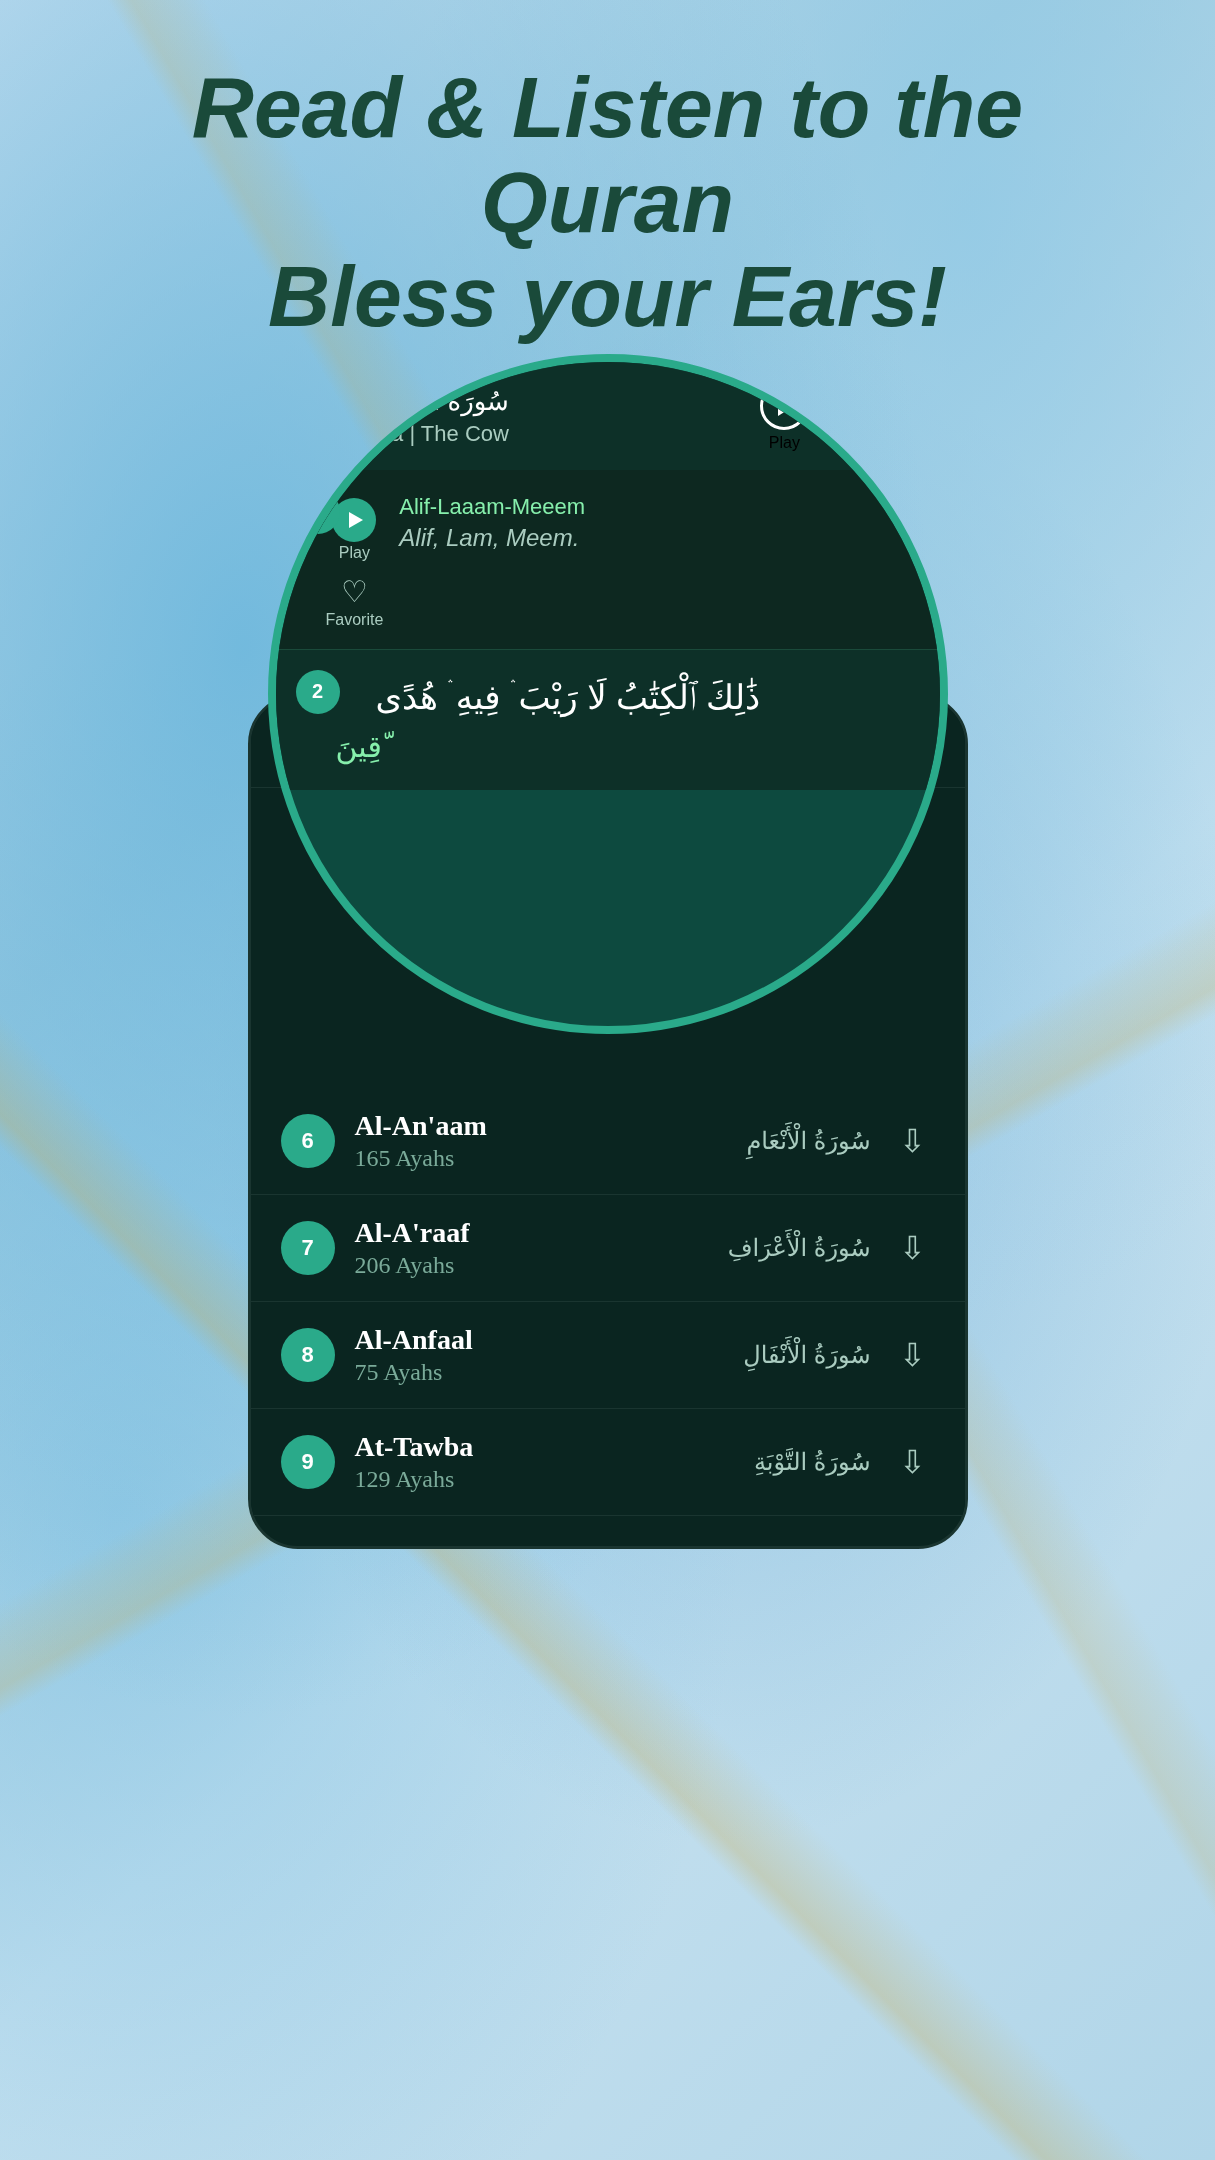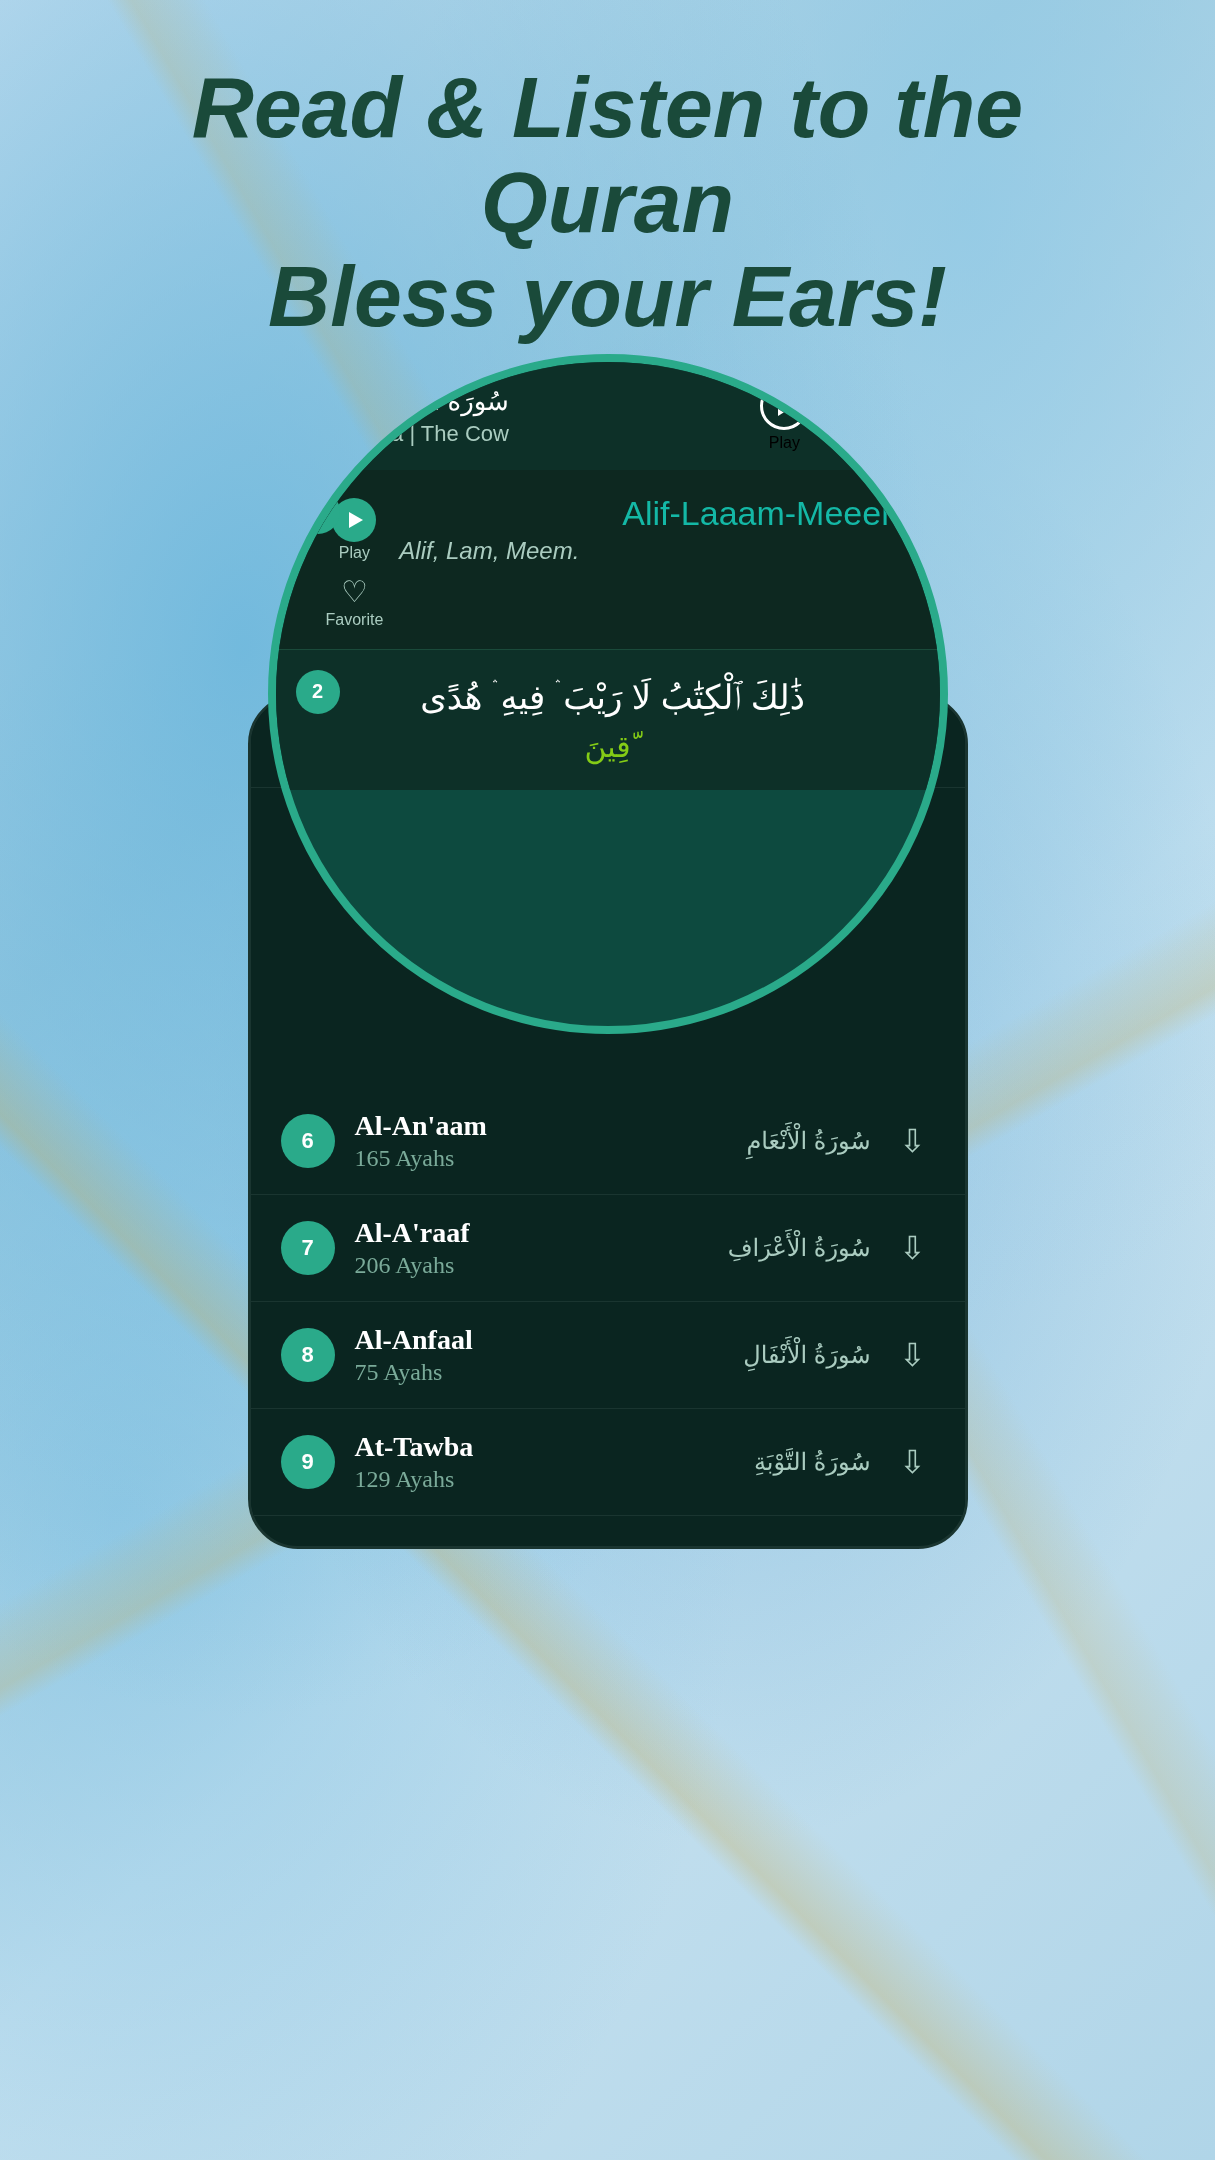--- a/index.html
+++ b/index.html
@@ -225,42 +225,41 @@
       align-items: center;
       gap: 2px;
     }
 
     .heart-icon {
       font-size: 30px;
       color: #aaccc0;
     }
 
     .transliteration {
-      font-size: 34px;
-      color: #14b8a6;
+      font-size: 22px;
+      color: #86efac;
       padding: 6px 60px 2px 120px;
-      text-align: right;
     }
 
     .translation {
       font-size: 24px;
       color: #aaccc0;
       padding: 2px 60px 16px 120px;
       font-style: italic;
     }
 
     
     .verse2-block {
       background: #0d3028;
       padding: 16px 30px;
       position: relative;
     }
 
     .verse2-arabic {
-      text-align: center;
+      text-align: left;
       font-size: 34px;
       color: white;
       direction: rtl;
       line-height: 1.4;
       padding: 8px 60px 8px 70px;
       font-family: 'Arial', serif;
     }
 
     
     .phone {
@@ -424,21 +423,21 @@
             <div class="translation" style="padding:0;">Alif, Lam, Meem.</div>
           </div>
         </div>
       </div>
 
       <div class="verse2-block">
         <div class="verse-number-badge">
           <span>2</span>
         </div>
         <div class="verse2-arabic">ذَٰلِكَ ٱلْكِتَٰبُ لَا رَيْبَ ۛ فِيهِ ۛ هُدًى</div>
-        <div style="text-align:center; font-size:30px; color:#84cc16; direction:rtl; padding: 0 30px 10px; font-family:Arial,serif;">
+        <div style="text-align:left; font-size:30px; color:#86efac; direction:rtl; padding: 0 30px 10px; font-family:Arial,serif;">
           <span>ّقِينَ</span>
         </div>
       </div>
 
     </div>
 
     <div class="phone">
       <div class="phone-inner">
 
         <div class="verse5-partial">

